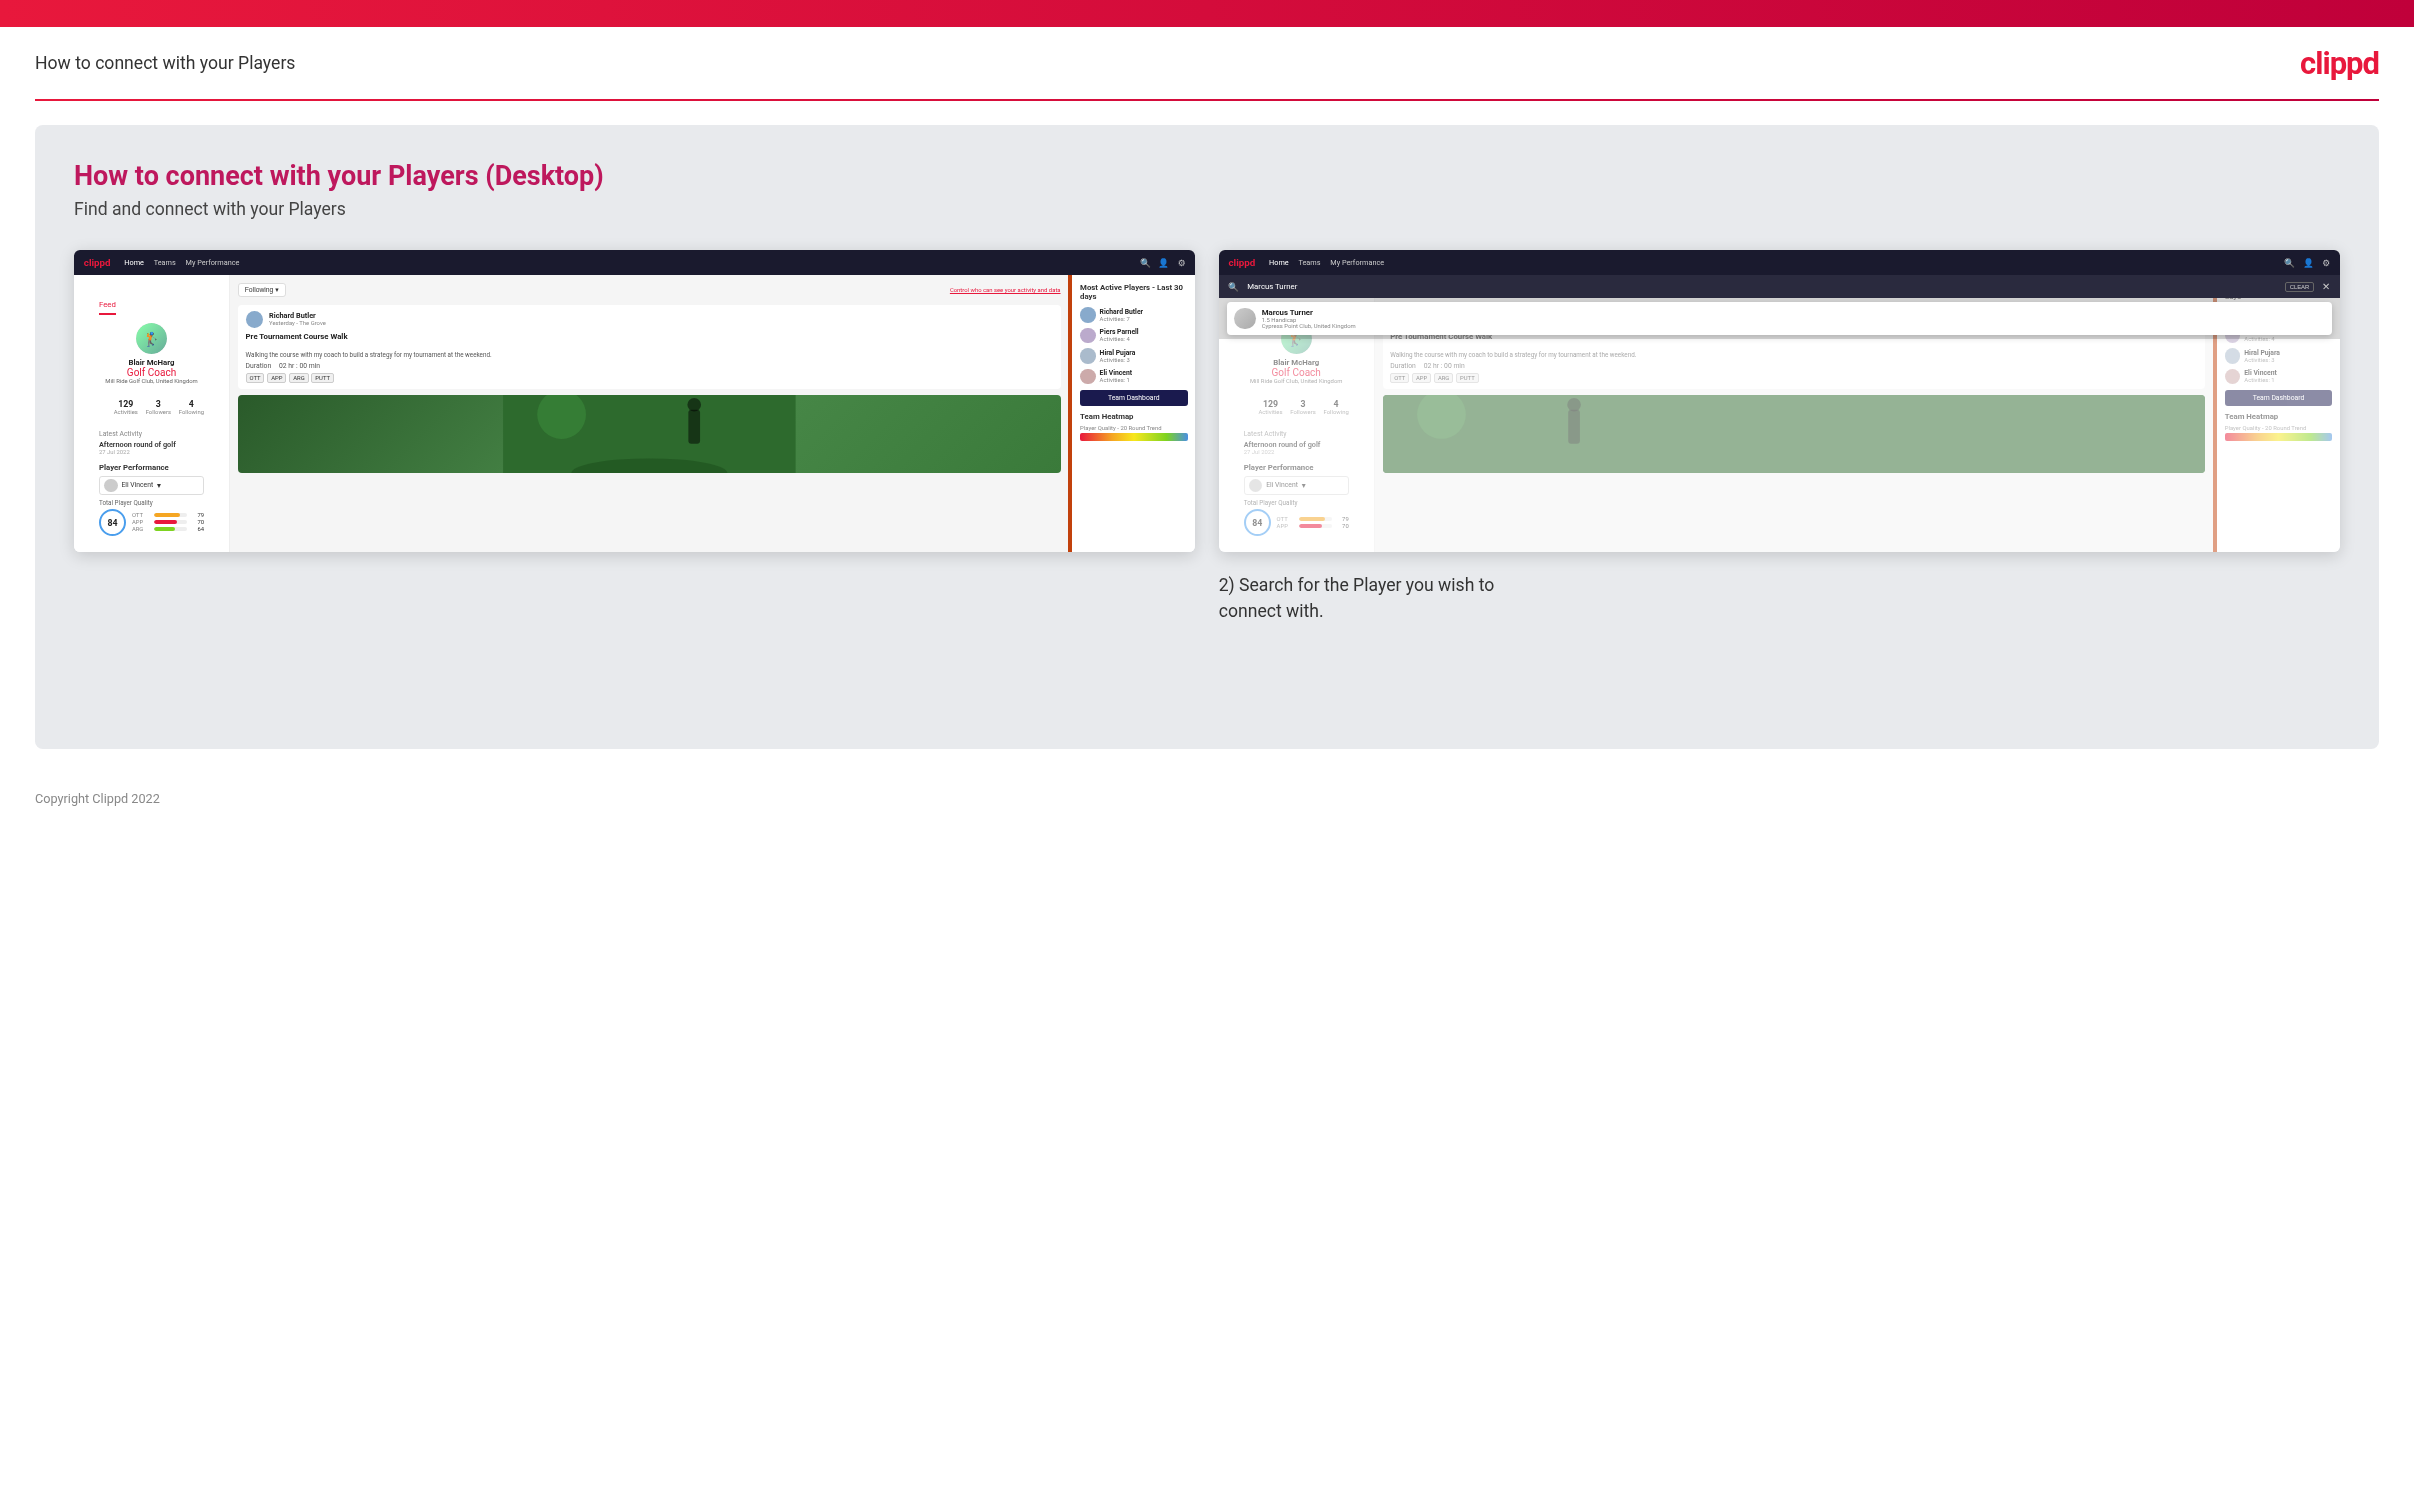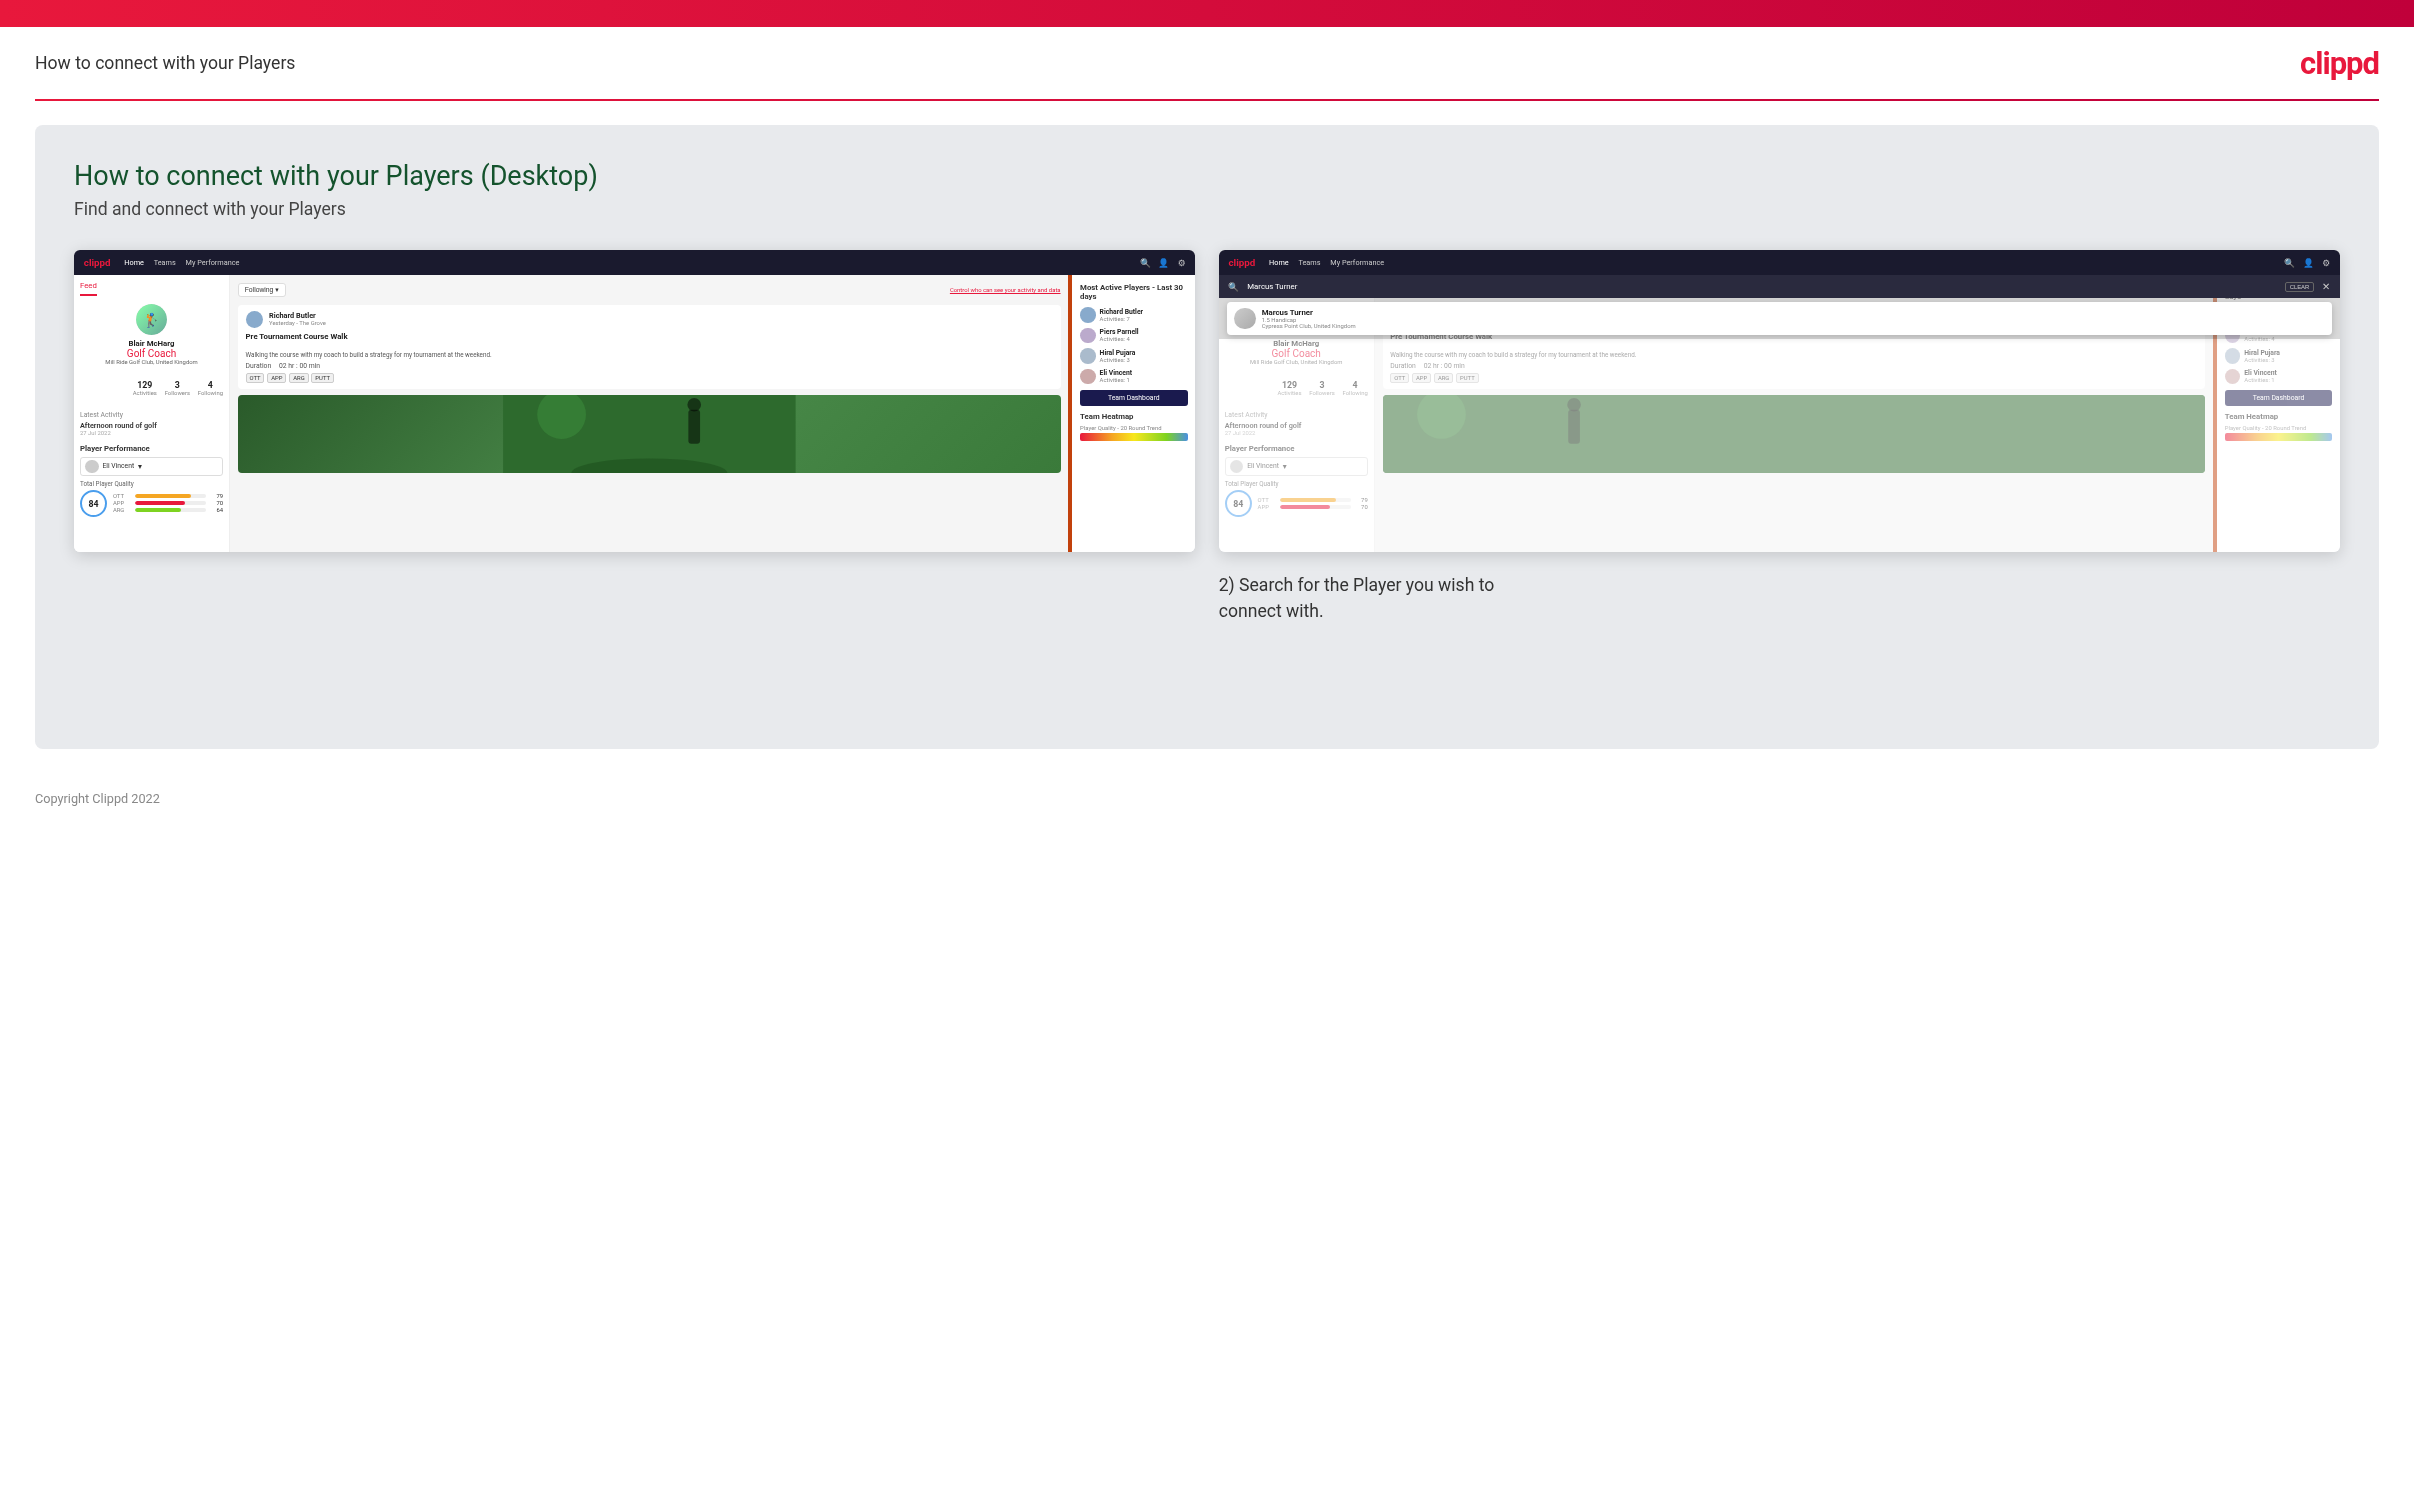--- a/index.html
+++ b/index.html
@@ -44,22 +44,22 @@
     .main-content {
       background: #e8eaed;
       margin: 23.4px 35px;
       border-radius: 7.8px;
       padding: 35px 39px;
       min-height: 624px;
     }
 
     .hero-text h1 {
       font-size: 27px;
-      font-weight: 400;
-      color: #14532d;
+      font-weight: 700;
+      color: #be185d;
       margin-bottom: 7.8px;
     }
 
     .hero-text p {
       font-size: 17.6px;
       color: #444;
     }
 
     .screenshots-row {
       display: flex;
@@ -134,21 +134,21 @@
       display: flex;
       flex: 1;
       overflow: hidden;
       background: #f5f5f5;
     }
 
     .mini-left {
       width: 156px;
       background: #fff;
       border-right: 1px solid #eee;
-      padding: 6px;
+      padding: 25px;
       flex-shrink: 0;
     }
 
     .mini-feed-tab {
       font-size: 7.8px;
       color: #e8183c;
       border-bottom: 2px solid #e8183c;
       padding-bottom: 3.9px;
       margin-bottom: 7.8px;
       display: inline-block;

